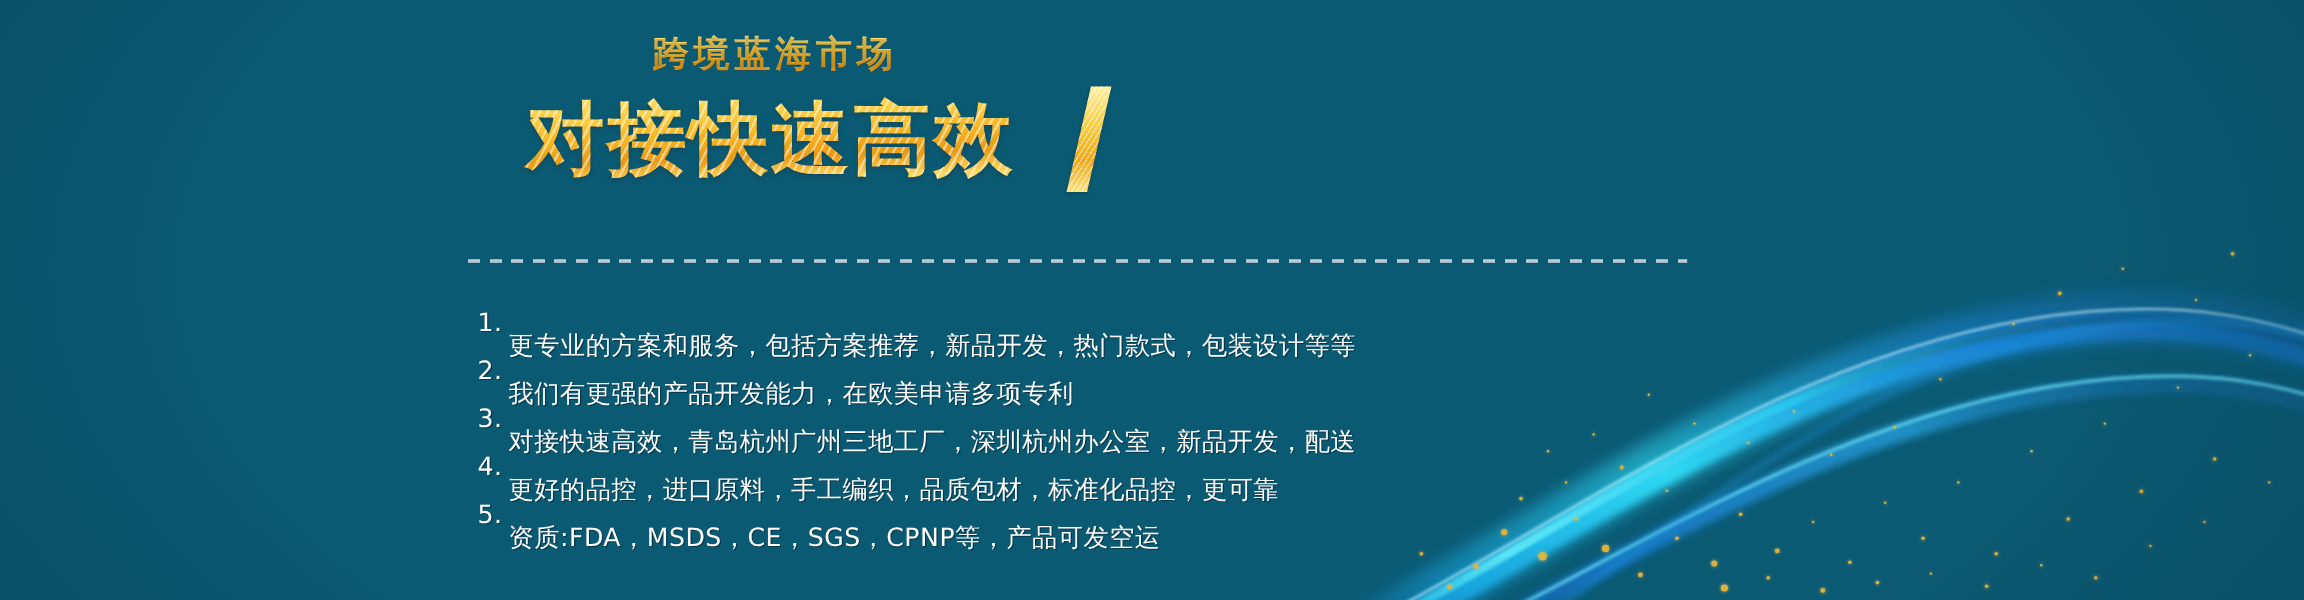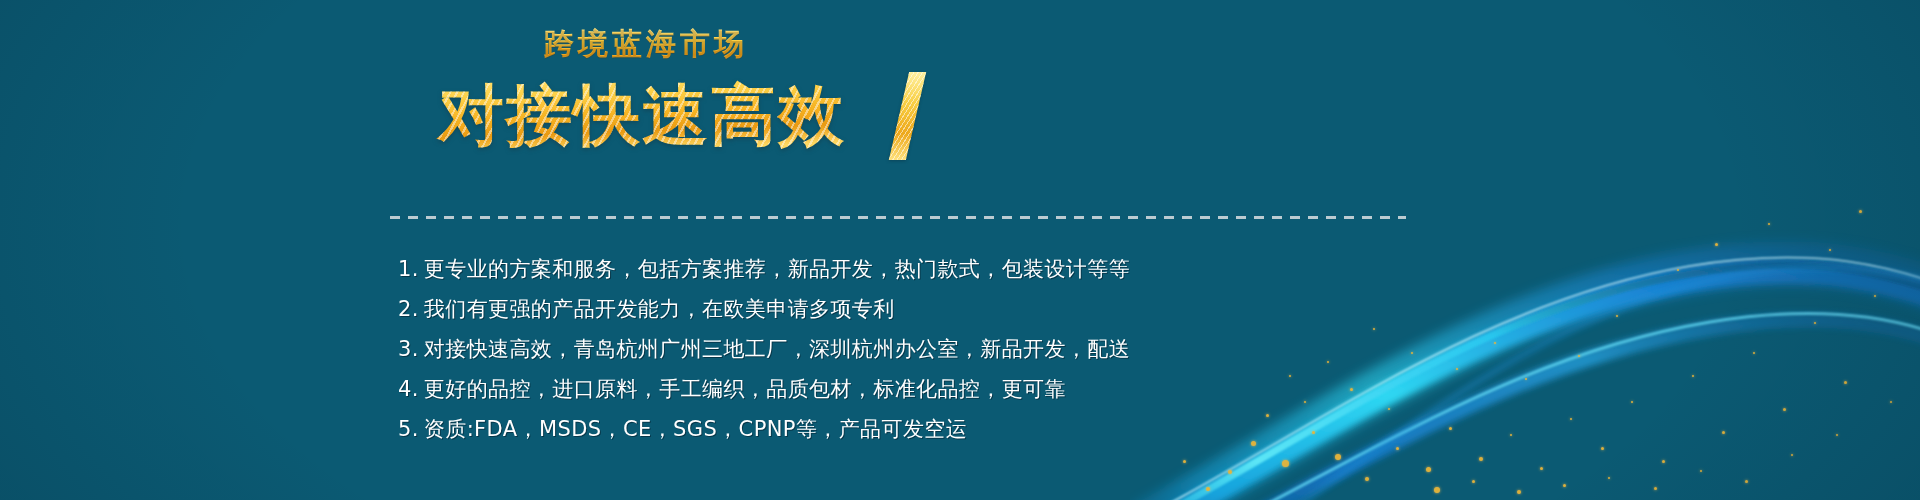--- a/index.html
+++ b/index.html
@@ -38,21 +38,21 @@
   .headline-wrap{ position:absolute; left:0; top:0; width:100%; height:175px; }
 
   .kicker{
     position:absolute; left:392px; top:26px; width:508px;
     text-align:center;
     font-size:30px; font-weight:bold; letter-spacing:4px;
     line-height:40px;
     background:linear-gradient(180deg,#ffe98a 0%,#fbcf43 38%,#f0a41c 72%,#ffdf72 100%);
     -webkit-background-clip:text; background-clip:text; color:transparent;
     text-shadow:0 1px 0 rgba(90,50,0,.25);
-    font-family:Liberation Mono, monospace;
+    font-family:Liberation Sans, sans-serif;
   }
 
   .headline{
     position:absolute; left:382px; top:78px; width:520px;
     text-align:center;
     font-size:66px; font-weight:bold; letter-spacing:2px; line-height:76px;
     background:
       repeating-linear-gradient(118deg, rgba(255,255,255,.45) 0 2px, rgba(255,255,255,0) 2px 6px),
       linear-gradient(178deg,#ffe27a 0%,#fdd24a 22%,#f6b221 48%,#e99a12 66%,#ffd964 86%,#f7c233 100%);
     -webkit-background-clip:text; background-clip:text; color:transparent;
@@ -94,21 +94,21 @@
     position:absolute; left:398px; top:249px; width:1060px;
   }
   .point{
     display:flex; align-items:flex-start;
     height:40px; line-height:40px;
     color:#ffffff; font-size:21px; letter-spacing:.4px;
     text-shadow:1px 1px 0 rgba(6,40,55,.7);
     font-family:"DejaVu Sans","Liberation Sans",sans-serif;
   }
   .point .num{ flex:0 0 auto; margin-right:5px; }
-  .point .txt{ flex:0 1 auto; }
+  .point .txt{ flex:0 1 auto;margin-top:19px; }
 </style>
 </head>
 <body>
 
 <div class="banner">
 
   <div class="waves">
     <svg viewBox="0 0 820 380" preserveAspectRatio="none">
       <defs>
         <linearGradient id="gA" x1="0" y1="1" x2="1" y2="0">

